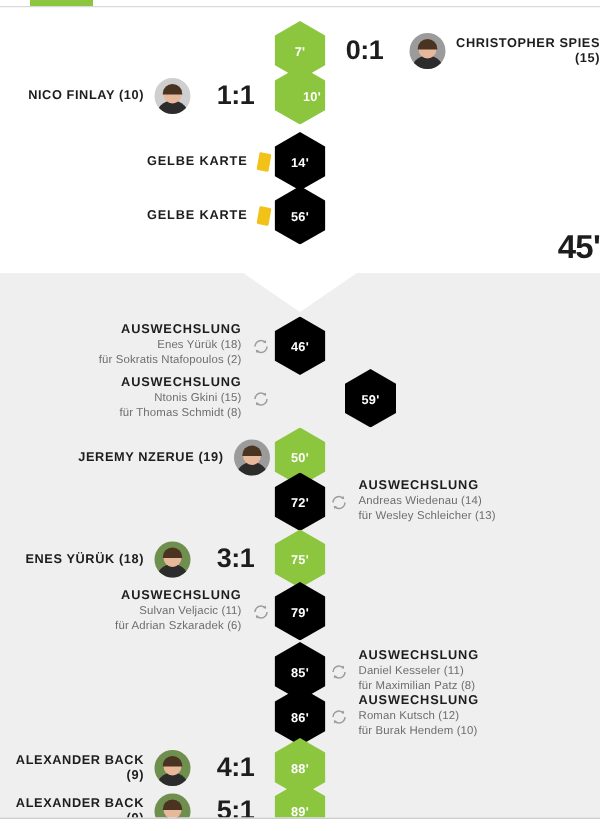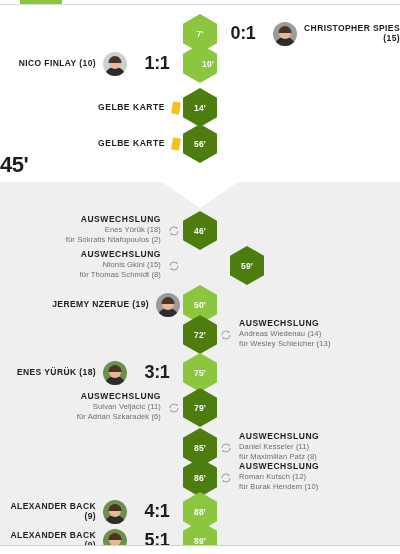--- a/index.html
+++ b/index.html
@@ -75,30 +75,30 @@
   .sub-icon { width: 12px; height: 12px; flex: 0 0 12px; opacity: .7; }
 
   
   .hex {
     position: absolute; left: 50%; transform: translateX(-50%);
     width: 34px; height: 39px;
     clip-path: polygon(50% 0%, 100% 25%, 100% 75%, 50% 100%, 0% 75%, 0% 25%);
     display: flex; align-items: center; justify-content: center;
   }
   .hex.green { background: #8cc63f; }
-  .hex.dark  { background: #4d7c0f; }
+  .hex.dark  { background: #000000; }
   .hex .min {
     font-size: 8.5px; font-weight: bold; letter-spacing: .2px;
   }
   .hex.green .min { color: #ffffff; }
   .hex.dark  .min { color: #ffffff; }
 
   
   .halftime {
-    position: absolute; left: 0; width: 400px; text-align: left;
+    position: absolute; left: 0; width: 400px; text-align: right;
     font-size: 22px; font-weight: bold; color: #1d1d1d; letter-spacing: -0.5px;
   }
 </style>
 </head>
 <body>
 
 <div id="app">
 
   <div class="topbar">
     <div class="fill"></div>

